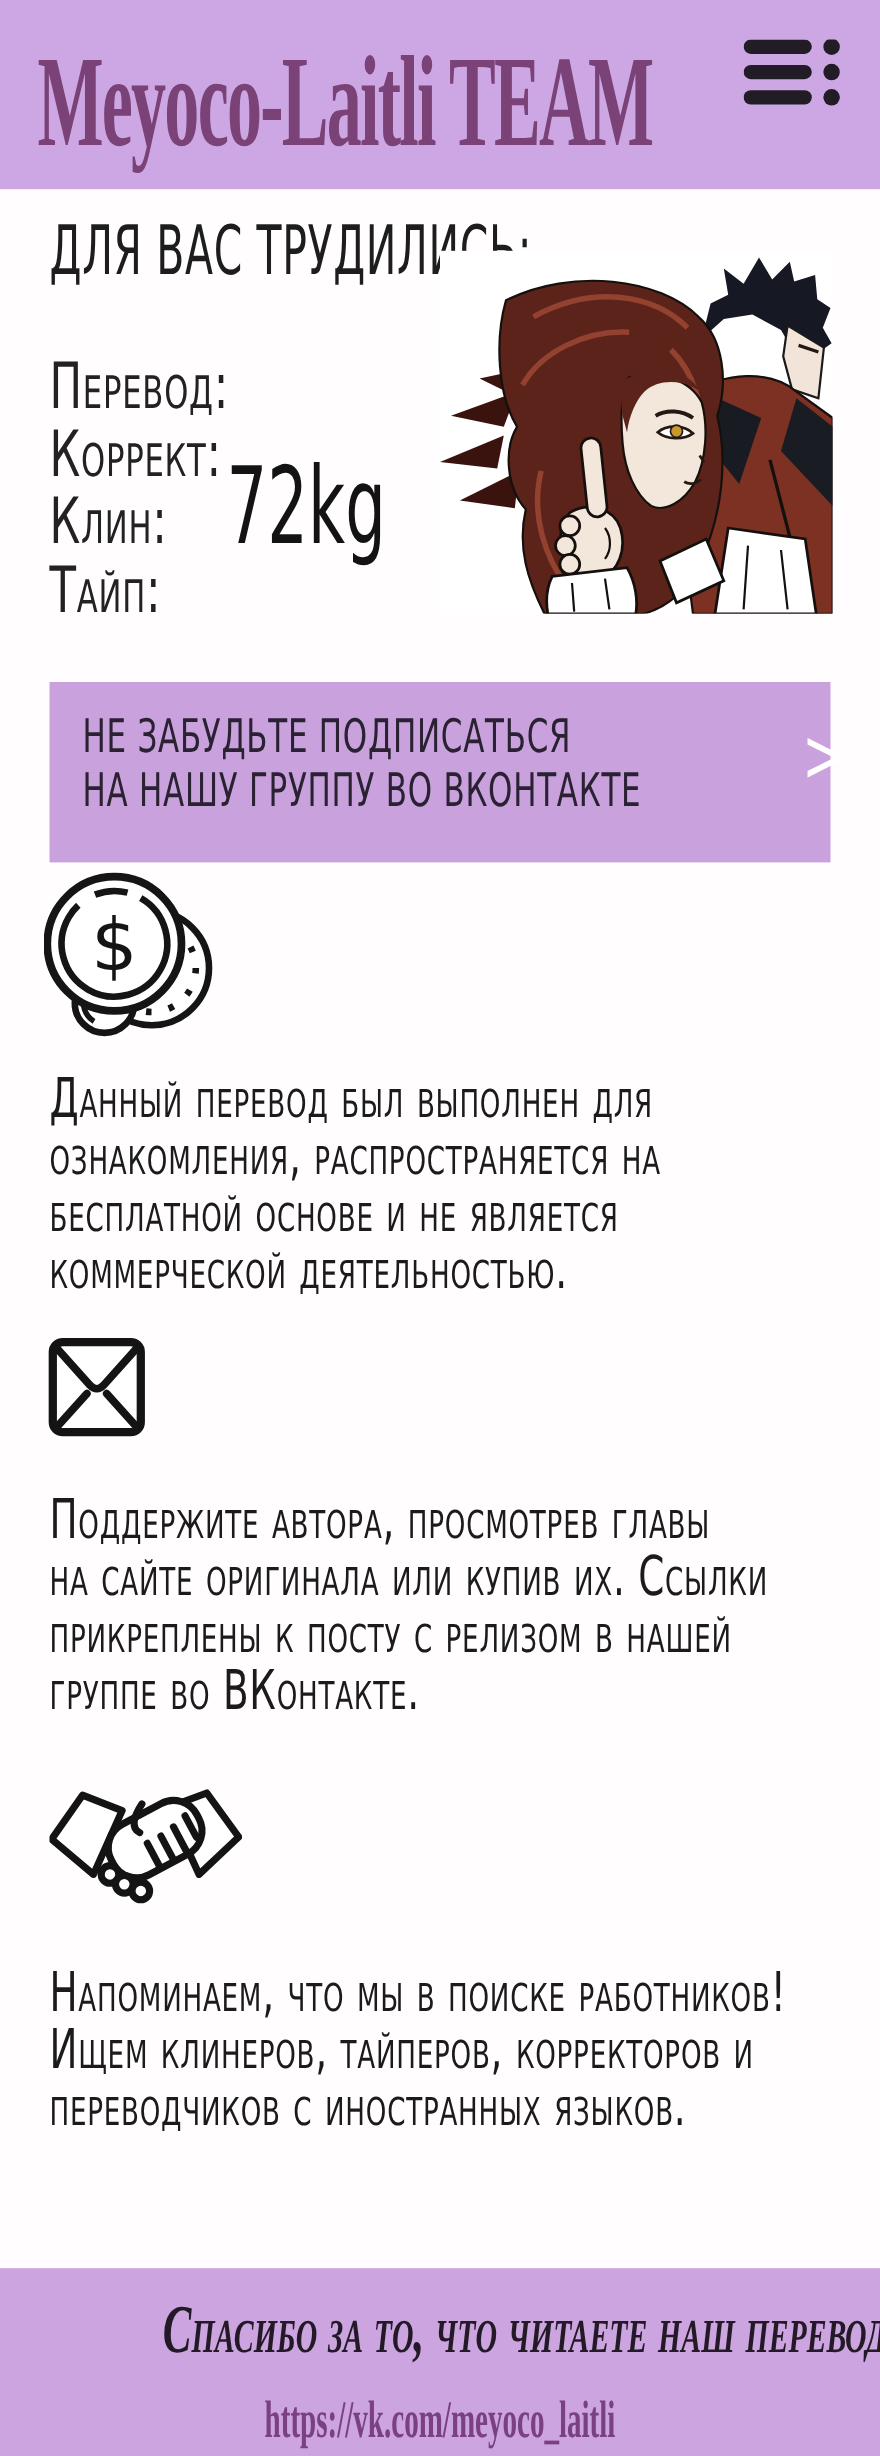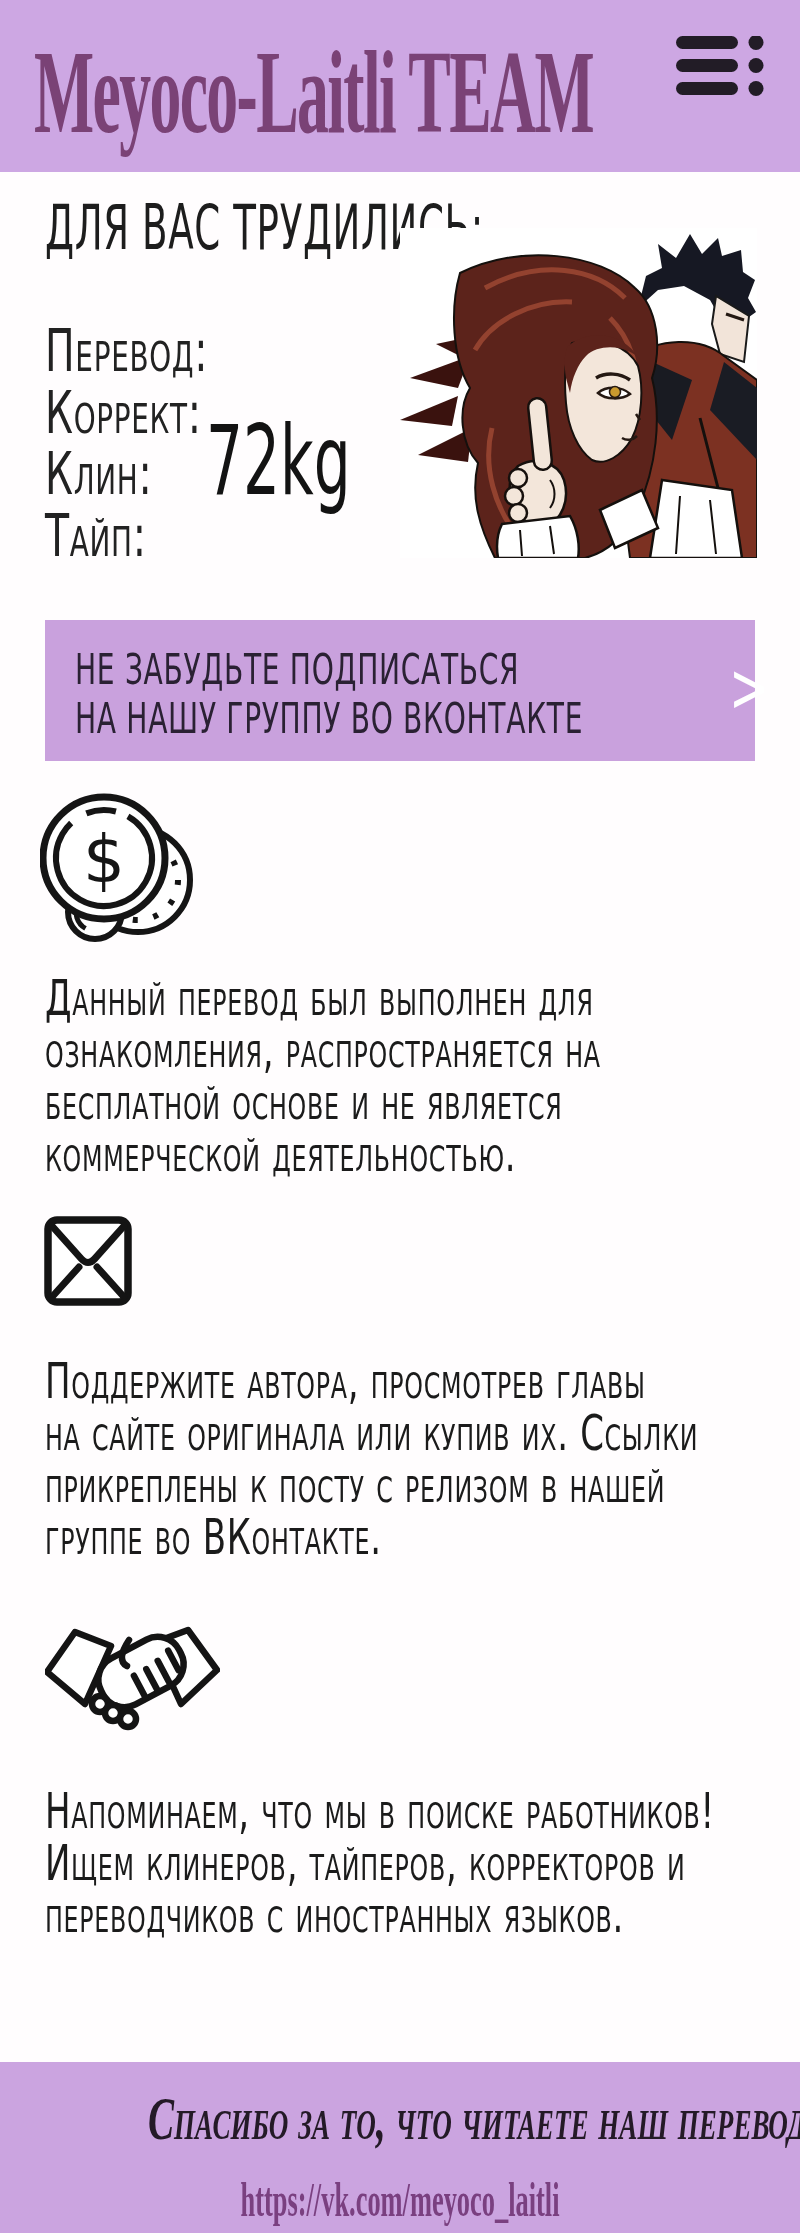--- a/index.html
+++ b/index.html
@@ -18,21 +18,21 @@
       white-space:nowrap;transform:scaleX(.60);transform-origin:0 0;letter-spacing:1px;}
   .credit{position:absolute;left:45px;font-size:58px;line-height:1.05;font-variant:small-caps;
       white-space:nowrap;transform:scaleX(.68);transform-origin:0 0;letter-spacing:1px;color:#222;}
   .credit.r1{top:321px}.credit.r2{top:383px}.credit.r3{top:444px}.credit.r4{top:506px}
   .member-name{position:absolute;left:206px;top:412px;font-size:97px;line-height:1;color:#131313;
       white-space:nowrap;transform:scaleX(.60);transform-origin:0 0;}
 
   .art{position:absolute;left:400px;top:228px;width:357px;height:330px;overflow:hidden;background:#fff;}
 
   
-  .banner{position:absolute;left:45px;top:620px;width:710px;height:141px;background:#c9a1dd;cursor:pointer;}
+  .banner{position:absolute;left:45px;top:620px;width:710px;height:164px;background:#c9a1dd;cursor:pointer;}
   .banner-text{position:absolute;left:30px;top:25px;font-size:42px;line-height:49px;color:#2a2133;
       transform:scaleX(.67);transform-origin:0 0;letter-spacing:1px;}
   .banner-text div{white-space:nowrap;}
   .banner-chevron{position:absolute;left:684px;top:34px;font-size:64px;line-height:1;color:#ffffff;
       transform:scale(.75,1.05);transform-origin:0 0;}
 
   
   .icon{position:absolute;}
   .icon.coins{left:40px;top:788px;}
   .icon.envelope{left:43px;top:1213px;}

